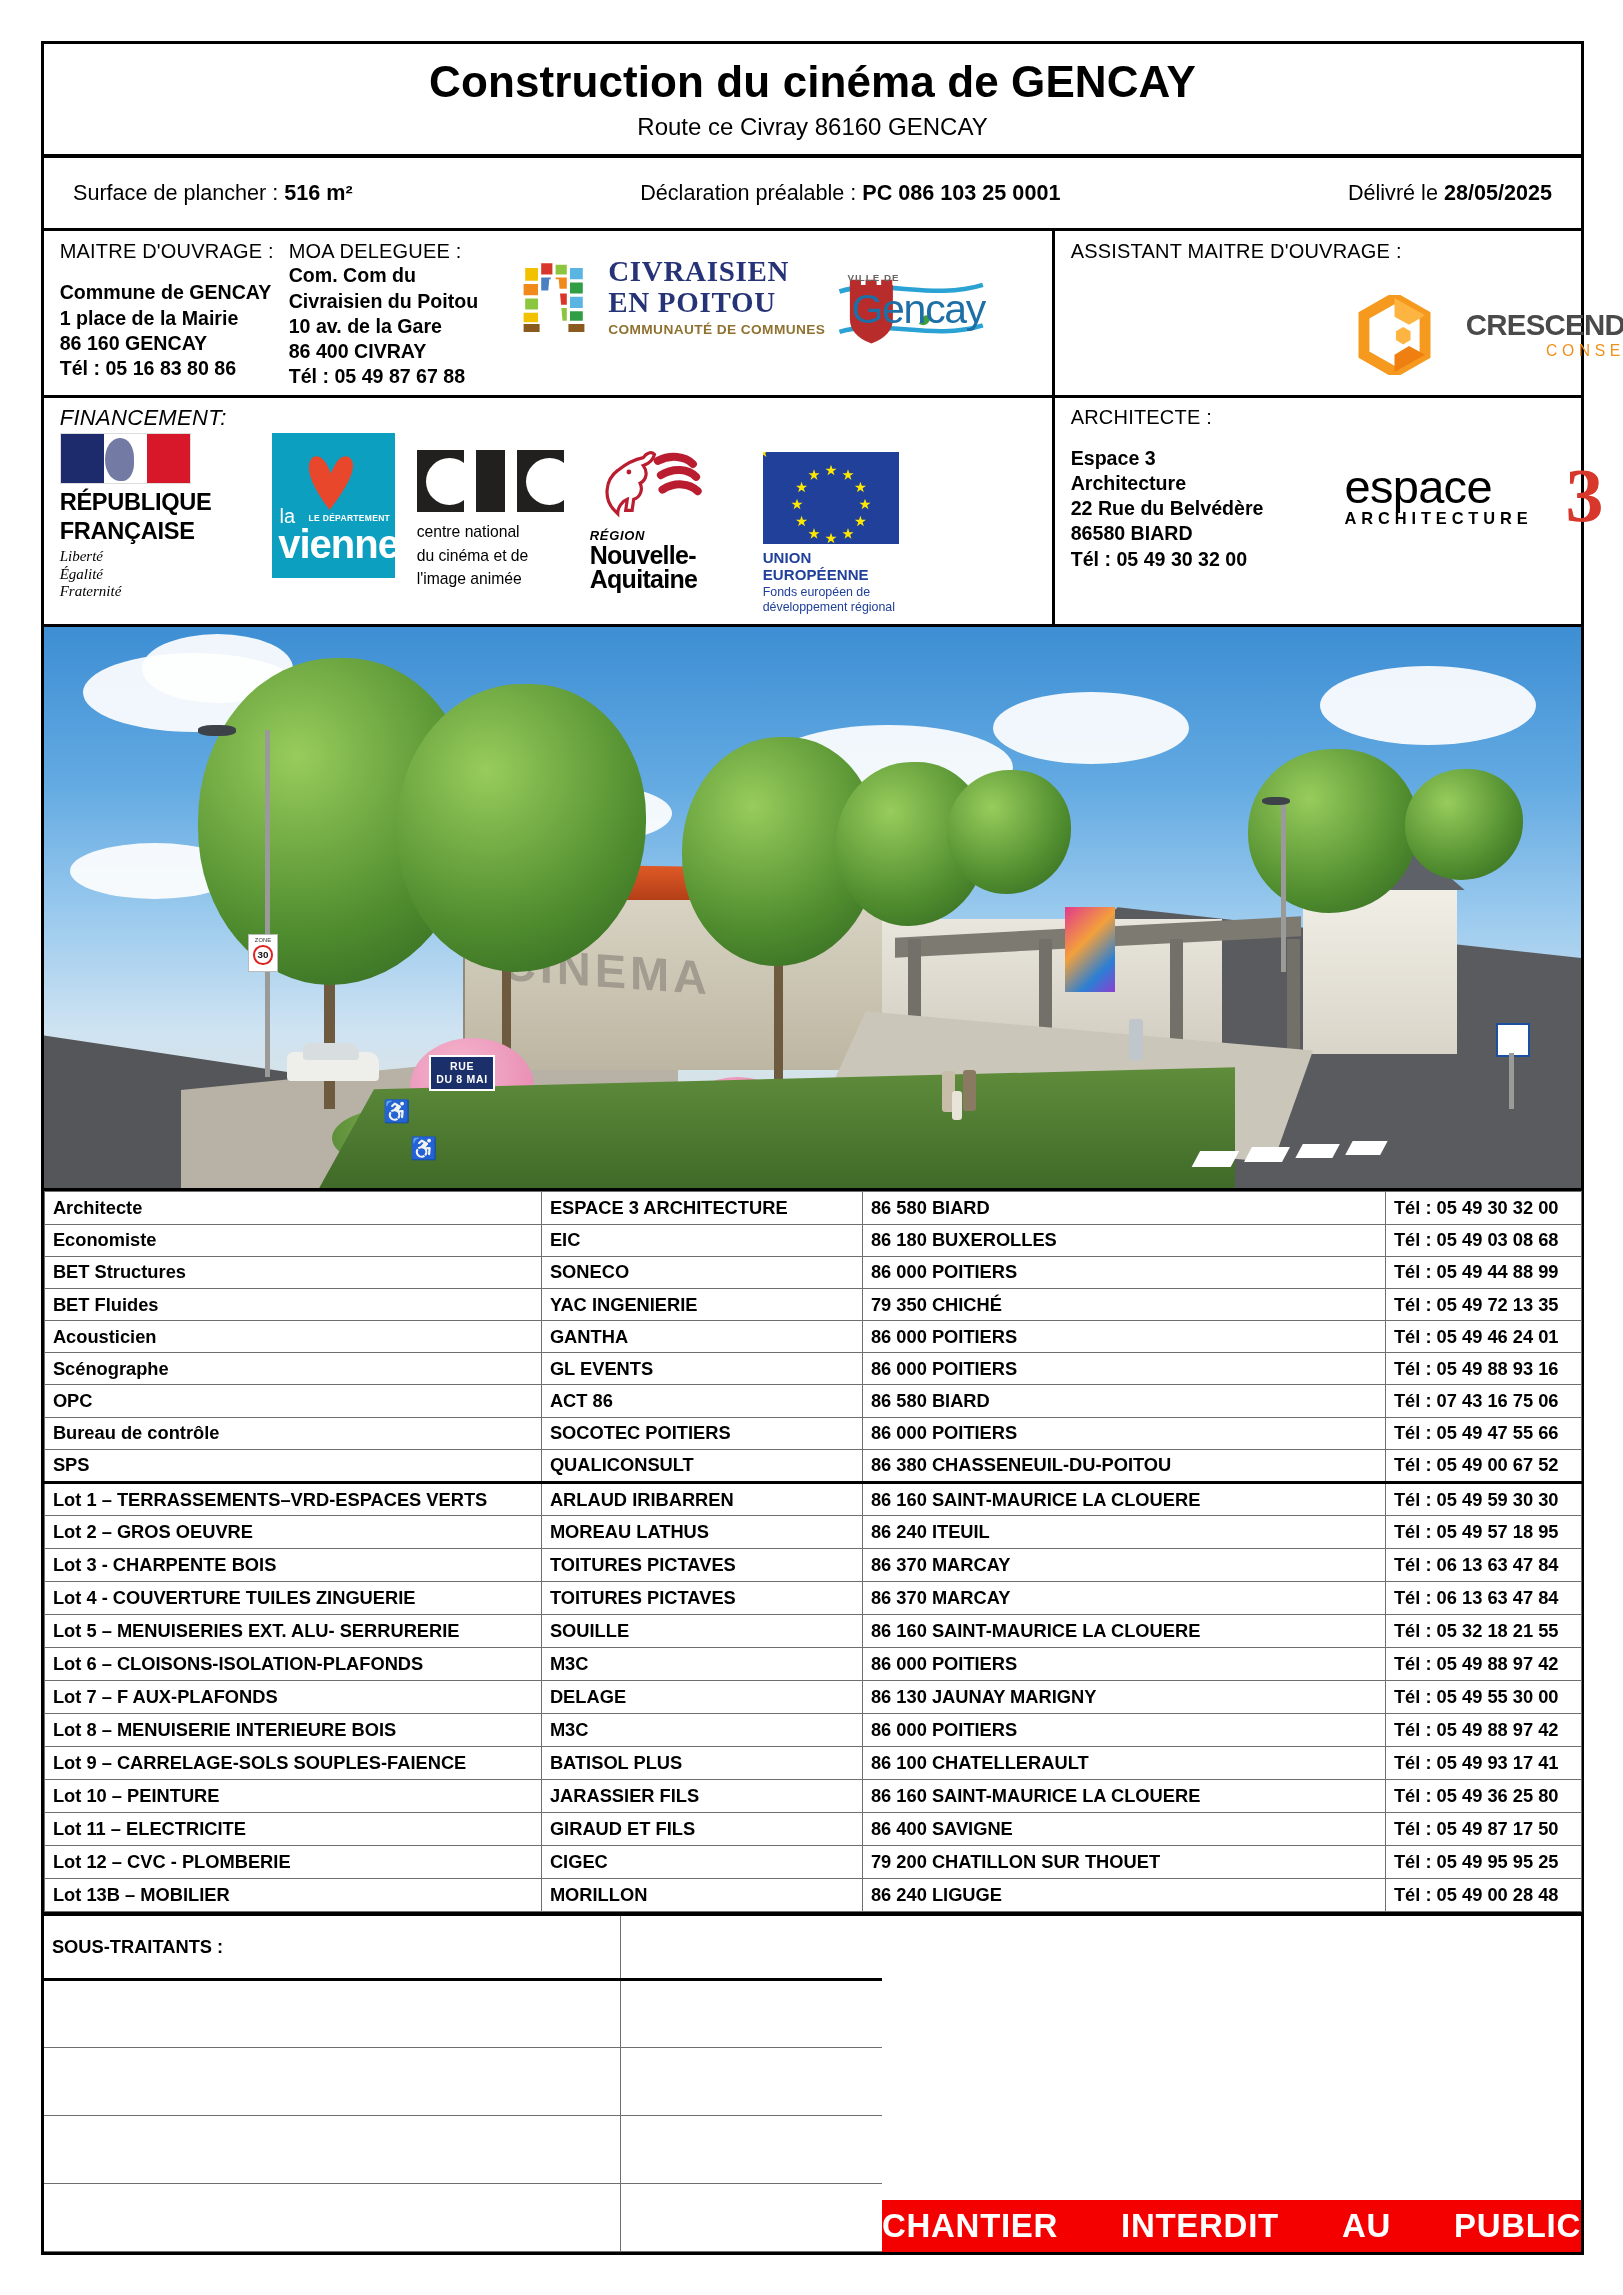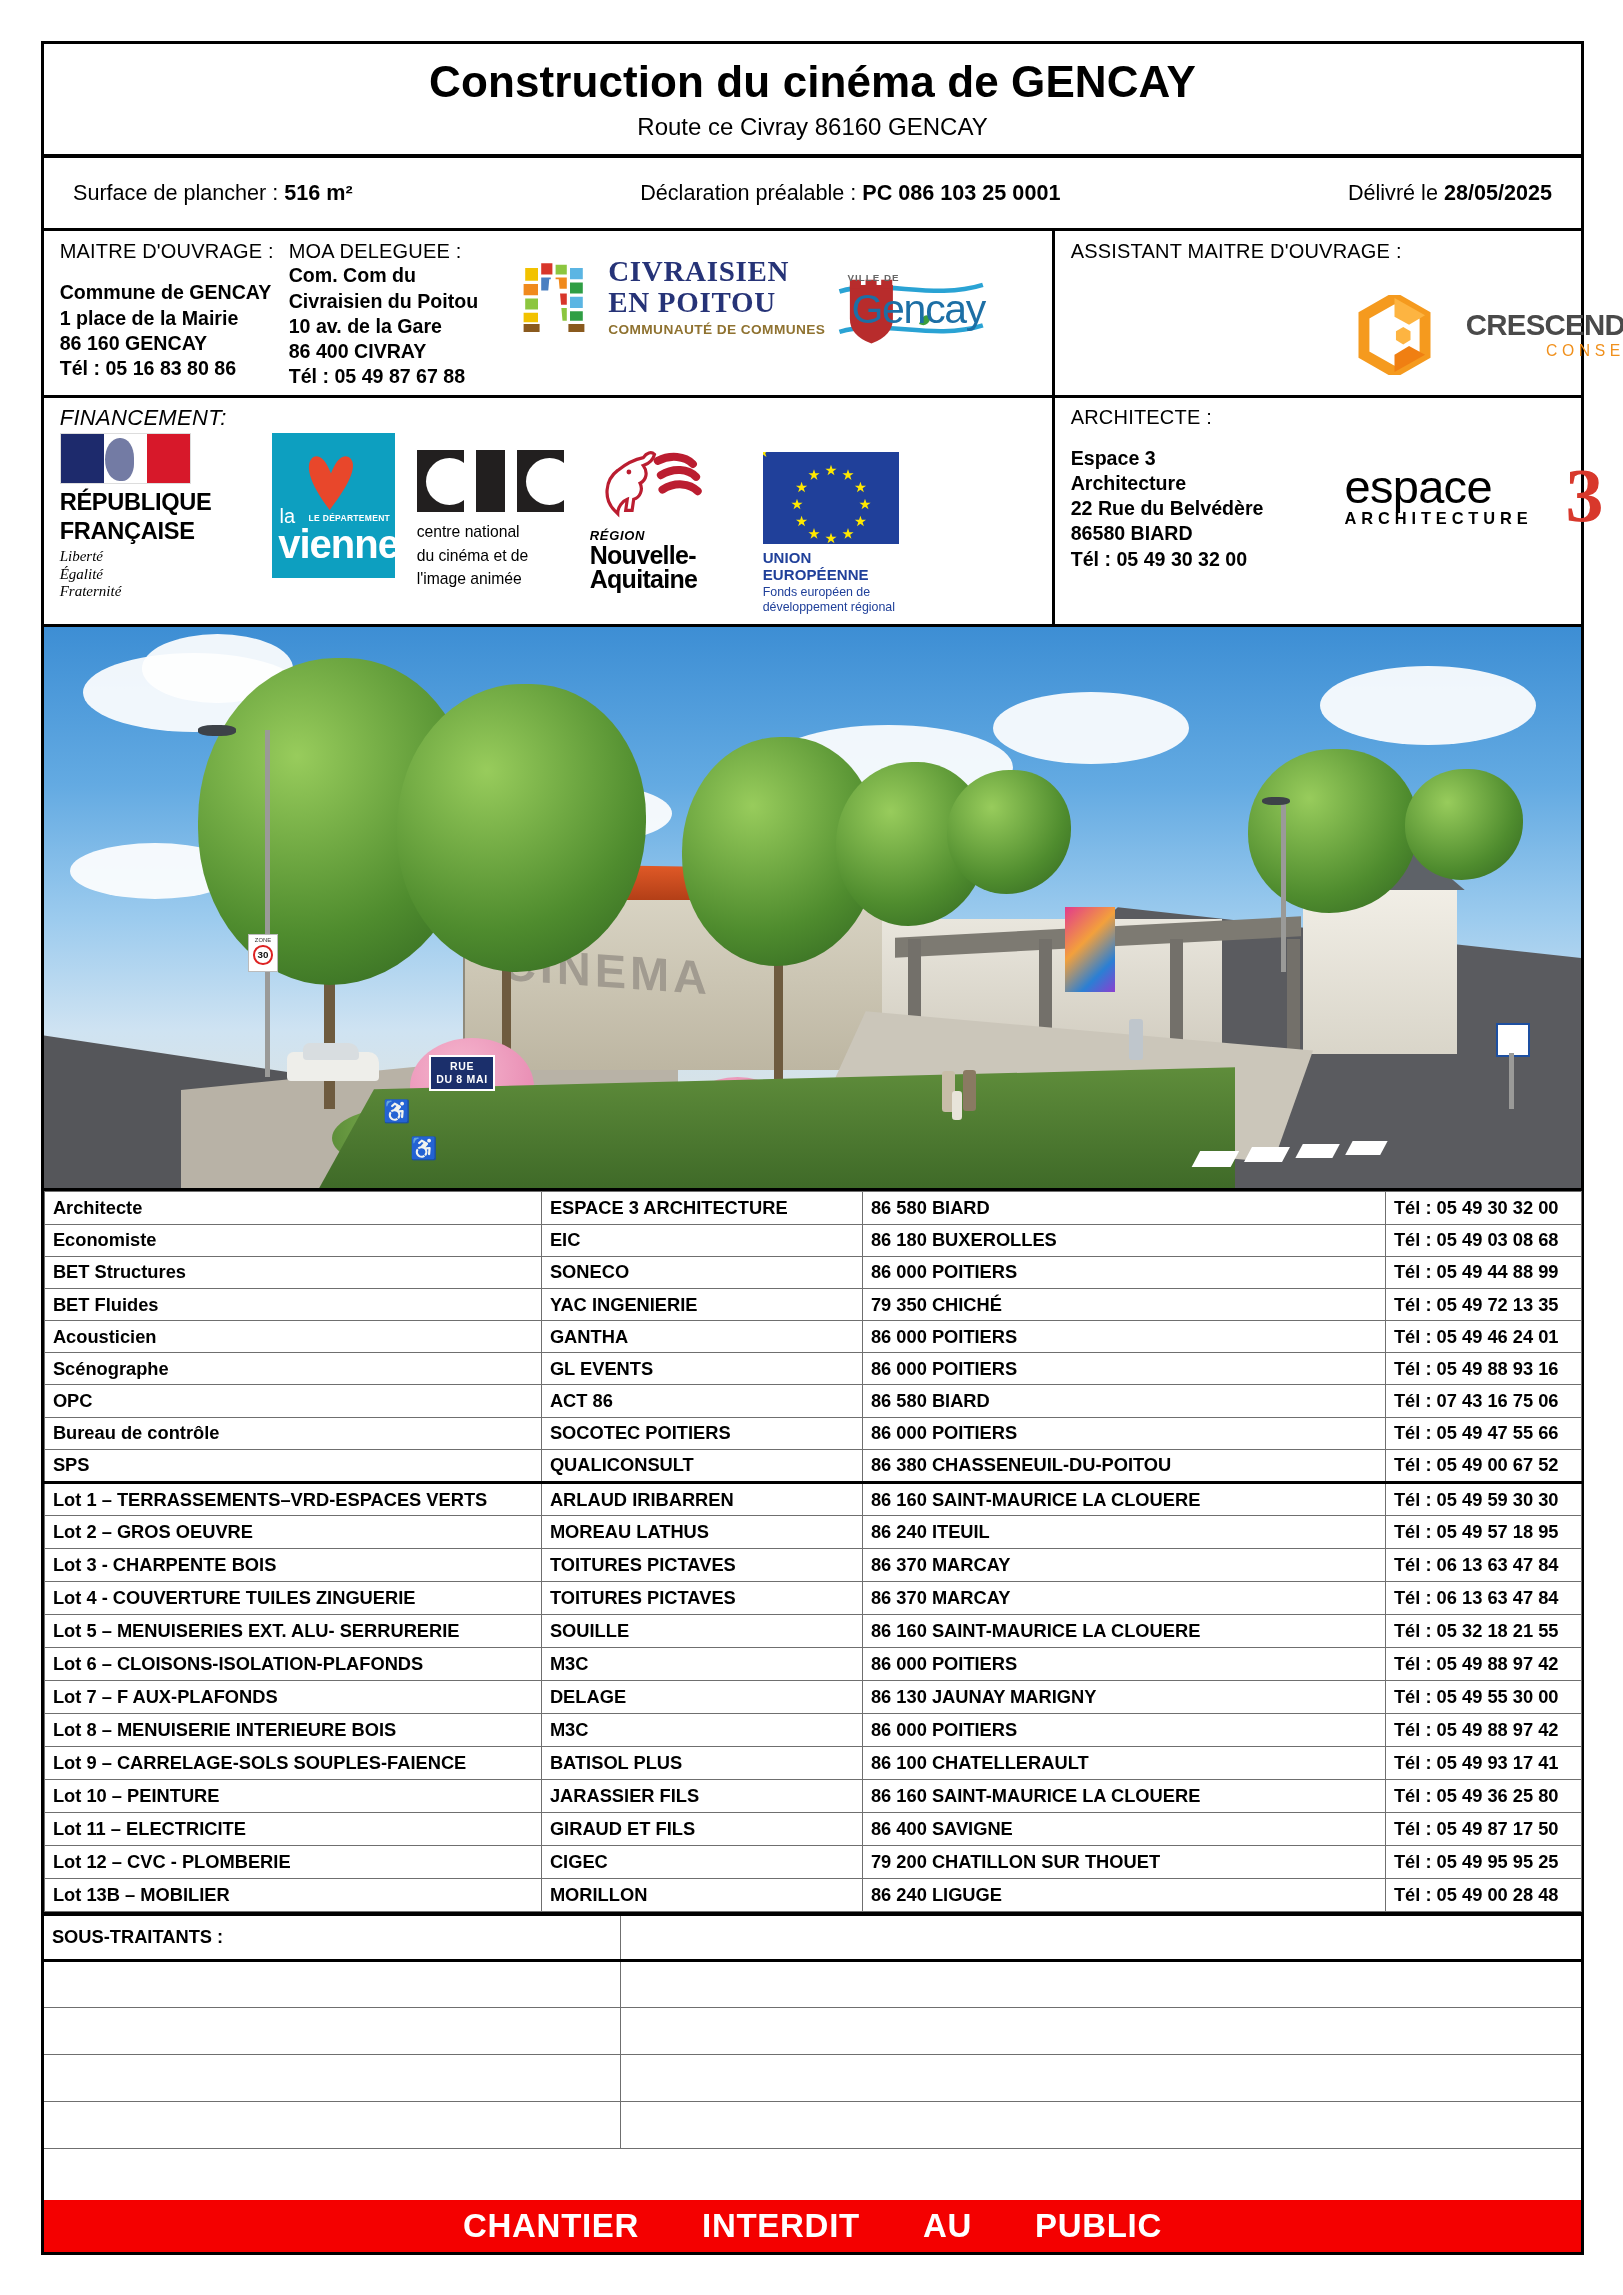--- a/index.html
+++ b/index.html
@@ -331,21 +331,21 @@
     overflow: hidden;
   }
   table.main td.c1 { width: 497px; }
   table.main td.c2 { width: 321px; }
   table.main td.c3 { width: 523px; }
   table.main td.c4 { width: 196px; }
   tr.sep-top td { border-top: 3.9px solid #000; }
   tr.lot td { height: 33px; }
 
   
-  .sub-wrap { border-top: 4.6px solid #000; flex: 1; display: flex; flex-direction: column; }
+  .sub-wrap { border-top: 4.6px solid #000; flex: 1; display: flex; flex-direction: row; }
   table.sub { width: 100%; border-collapse: collapse; table-layout: fixed; }
   table.sub td {
     border: 1.3px solid #6f6f6f;
     font-size: 18.3px; font-weight: bold;
     padding: 5.2px 7.9px;
   }
   table.sub td.s1 { width: 576px; border-left: none; }
   table.sub td.s2 { border-right: none; }
   tr.sub-head td { height: 44px; border-top: none; }
   tr.sub-head + tr td { border-top: 3.9px solid #000; }

